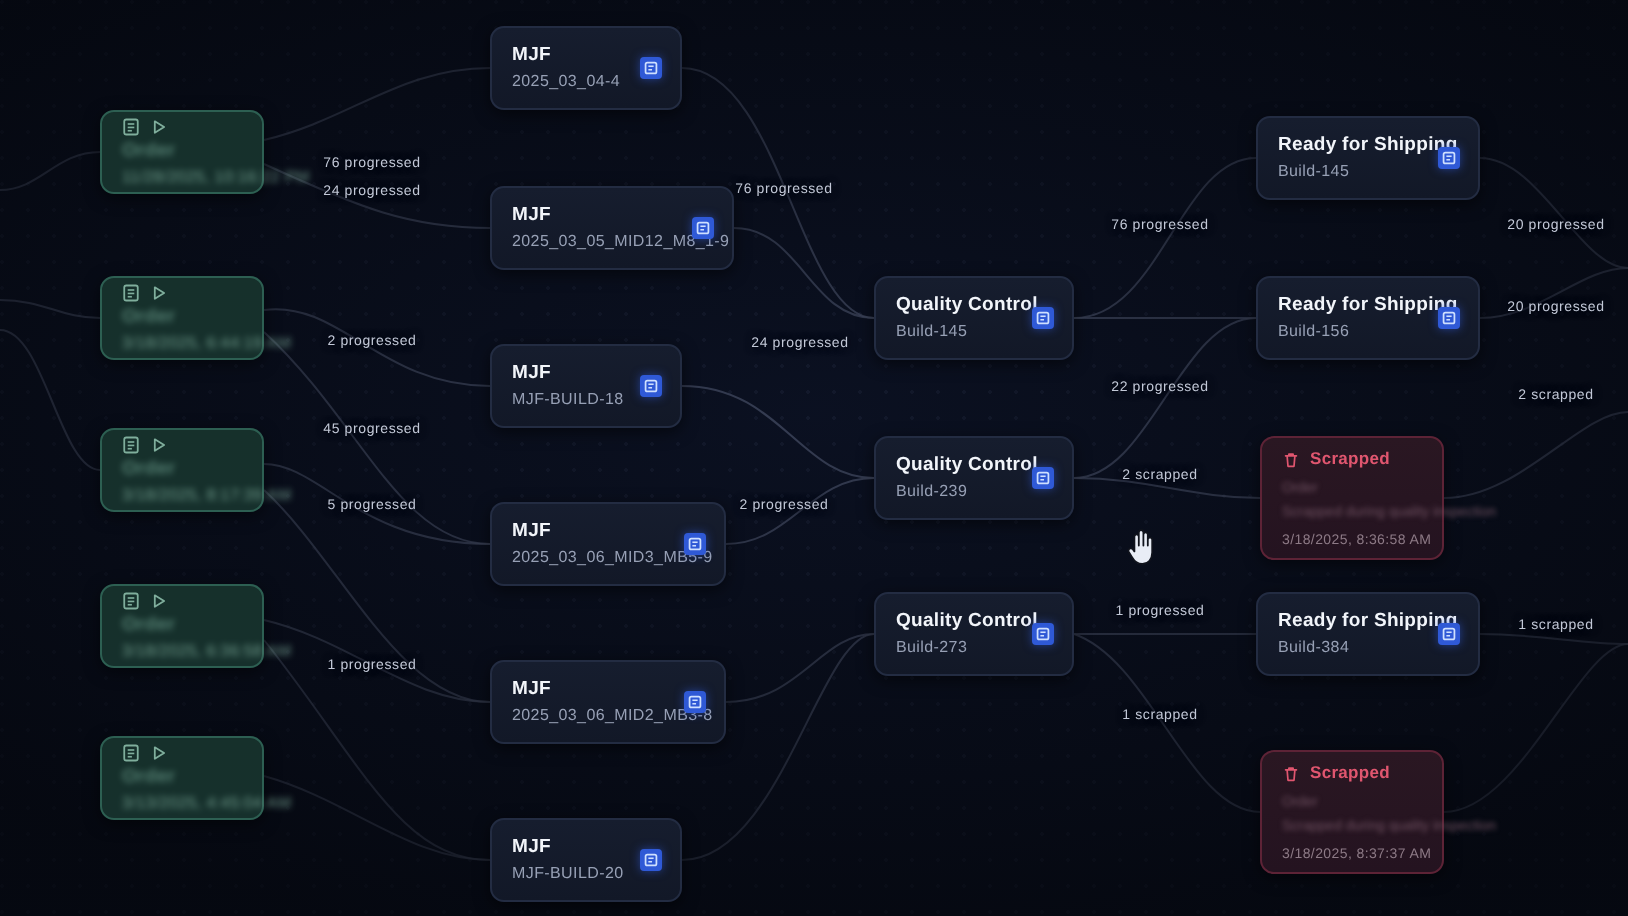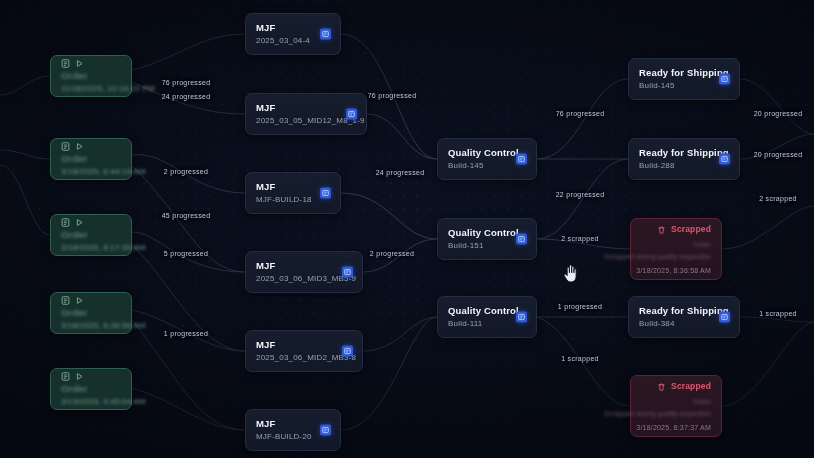--- a/index.html
+++ b/index.html
@@ -103,21 +103,20 @@
     filter: blur(1.6px);
     opacity: 0.85;
   }
   .node.green .node-sub { color: #7fae9c; }
 
   
   .node.red {
     background: linear-gradient(180deg, #2a1722 0%, #241320 100%);
     border: 1px solid #5d2336;
     box-shadow: 0 2px 8px rgba(0,0,0,0.5);
-    align-items: flex-end;
   }
   .node.red .node-title { color: #e0566f; font-size: 8.5px; }
   .node.red .node-line {
     font-size: 7px;
     color: #6e5060;
     filter: blur(1.4px);
     margin-top: 3px;
     line-height: 1.35;
     white-space: nowrap;
   }
@@ -391,32 +390,32 @@
         <span class="badge-icon">
           <svg width="7" height="7" viewBox="0 0 8 8">
             <rect x="0.9" y="0.9" width="6.2" height="6.2" rx="1" fill="none" stroke="#cfe0ff" stroke-width="1"></rect>
             <line x1="2.5" y1="3" x2="5.5" y2="3" stroke="#cfe0ff" stroke-width="0.9"></line>
             <line x1="2.5" y1="5" x2="4.6" y2="5" stroke="#cfe0ff" stroke-width="0.9"></line>
           </svg>
         </span>
       </div>
       <div class="node dark" style="left: 437px; top: 218px; width: 100px; height: 42px; position: absolute;">
         <div class="node-title">Quality Control</div>
-        <div class="node-sub">Build-151</div>
+        <div class="node-sub">Build-239</div>
         <span class="badge-icon">
           <svg width="7" height="7" viewBox="0 0 8 8">
             <rect x="0.9" y="0.9" width="6.2" height="6.2" rx="1" fill="none" stroke="#cfe0ff" stroke-width="1"></rect>
             <line x1="2.5" y1="3" x2="5.5" y2="3" stroke="#cfe0ff" stroke-width="0.9"></line>
             <line x1="2.5" y1="5" x2="4.6" y2="5" stroke="#cfe0ff" stroke-width="0.9"></line>
           </svg>
         </span>
       </div>
       <div class="node dark" style="left: 437px; top: 296px; width: 100px; height: 42px; position: absolute;">
         <div class="node-title">Quality Control</div>
-        <div class="node-sub">Build-111</div>
+        <div class="node-sub">Build-273</div>
         <span class="badge-icon">
           <svg width="7" height="7" viewBox="0 0 8 8">
             <rect x="0.9" y="0.9" width="6.2" height="6.2" rx="1" fill="none" stroke="#cfe0ff" stroke-width="1"></rect>
             <line x1="2.5" y1="3" x2="5.5" y2="3" stroke="#cfe0ff" stroke-width="0.9"></line>
             <line x1="2.5" y1="5" x2="4.6" y2="5" stroke="#cfe0ff" stroke-width="0.9"></line>
           </svg>
         </span>
       </div>
       <div class="node dark" style="left: 628px; top: 58px; width: 112px; height: 42px; position: absolute;">
         <div class="node-title">Ready for Shipping</div>
@@ -424,21 +423,21 @@
         <span class="badge-icon">
           <svg width="7" height="7" viewBox="0 0 8 8">
             <rect x="0.9" y="0.9" width="6.2" height="6.2" rx="1" fill="none" stroke="#cfe0ff" stroke-width="1"></rect>
             <line x1="2.5" y1="3" x2="5.5" y2="3" stroke="#cfe0ff" stroke-width="0.9"></line>
             <line x1="2.5" y1="5" x2="4.6" y2="5" stroke="#cfe0ff" stroke-width="0.9"></line>
           </svg>
         </span>
       </div>
       <div class="node dark" style="left: 628px; top: 138px; width: 112px; height: 42px; position: absolute;">
         <div class="node-title">Ready for Shipping</div>
-        <div class="node-sub">Build-288</div>
+        <div class="node-sub">Build-156</div>
         <span class="badge-icon">
           <svg width="7" height="7" viewBox="0 0 8 8">
             <rect x="0.9" y="0.9" width="6.2" height="6.2" rx="1" fill="none" stroke="#cfe0ff" stroke-width="1"></rect>
             <line x1="2.5" y1="3" x2="5.5" y2="3" stroke="#cfe0ff" stroke-width="0.9"></line>
             <line x1="2.5" y1="5" x2="4.6" y2="5" stroke="#cfe0ff" stroke-width="0.9"></line>
           </svg>
         </span>
       </div>
       <div class="node dark" style="left: 628px; top: 296px; width: 112px; height: 42px; position: absolute;">
         <div class="node-title">Ready for Shipping</div>

